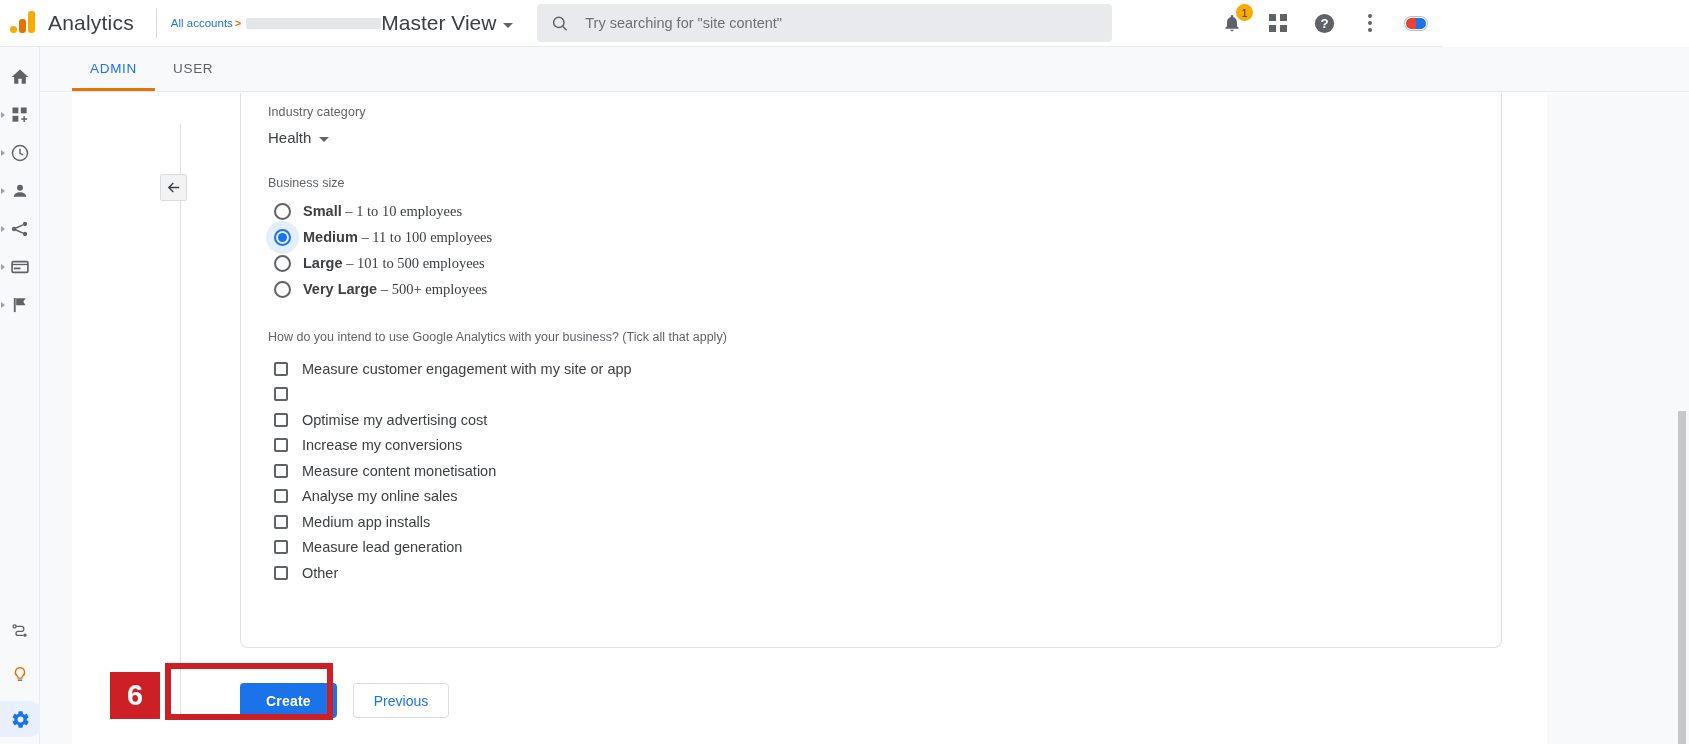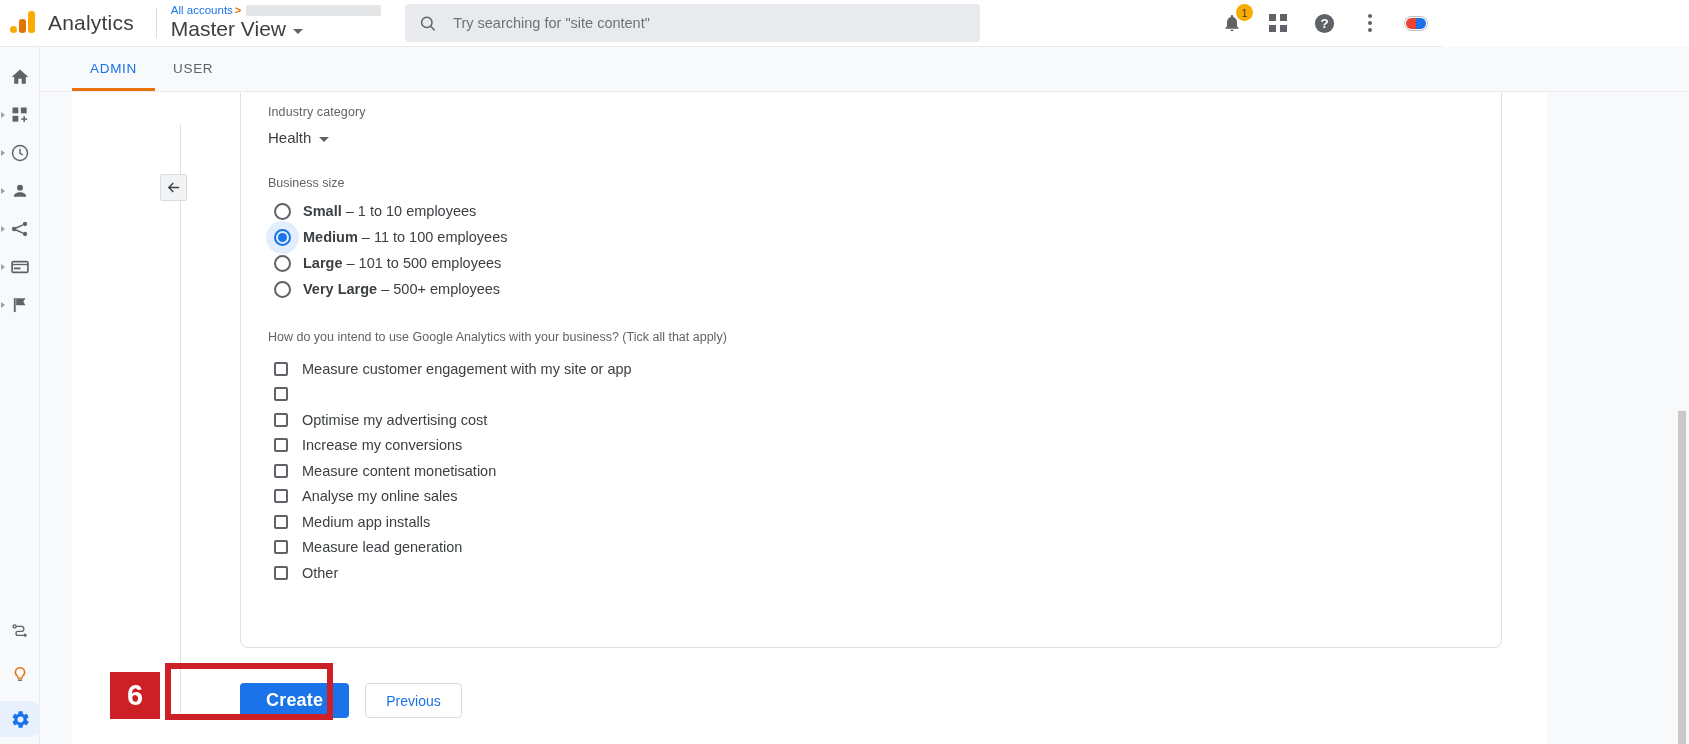--- a/index.html
+++ b/index.html
@@ -23,21 +23,21 @@
   .ga-logo .b1 { left: 2px;  width: 7px; height: 7px;  background: #f9ab00; border-radius: 50%; bottom:6px;}
   .ga-logo .b2 { left: 11px; width: 7px; height: 14px; background: #e37400; }
   .ga-logo .b3 { left: 20px; width: 7px; height: 22px; background: #f9ab00; }
   .brand-name {
     font-size: 21px; color: #3c4043; margin-left: 8px;
     font-weight: 400; letter-spacing: .2px;
   }
   .header-divider {
     width: 1px; height: 30px; background: #dadce0; margin: 0 14px 0 22px;
   }
-  .acct-block { display: flex; flex-direction: column; justify-content: space-between; }
+  .acct-block { display: flex; flex-direction: row; justify-content: space-between; }
   .acct-crumb { font-size: 11.5px; color: #1a73e8; display: flex; align-items: center; gap:2px;}
   .acct-crumb .sep { color: #e8710a; font-weight: 700; font-size: 11px;}
   .acct-redact {
     display: inline-block; width: 135px; height: 11px;
     background: #e4e6e8; border-radius: 1px; margin-left: 3px;
   }
   .view-name {
     font-size: 21px; color: #3c4043; font-weight: 400; line-height: 26px;
     display: flex; align-items: center; gap: 7px;
   }
@@ -175,41 +175,41 @@
   .radio-row.checked .radio-outer { border-color: #1a73e8; }
   .radio-row.checked .radio-outer::after {
     content: ""; width: 9px; height: 9px; border-radius: 50%; background: #1a73e8;
   }
   .radio-row.checked::before {
     content: ""; position: absolute; left: -8px; top: -3px;
     width: 33px; height: 33px; border-radius: 50%; background: rgba(26,115,232,.12);
   }
   .radio-label { margin-left: 12px; font-size: 14.5px; color: #3c4043; }
   .radio-label b { font-weight: 700; }
-  .radio-label span { font-weight: 400; }
+  .radio-label span { font-weight: 400; font-family: Liberation Serif, serif; }
 
   .q-label {
     font-size: 12.5px; color: #5f6368; margin-top: 28px; margin-bottom: 12px;
   }
   .check-row {
     display: flex; align-items: center; height: 25.5px; cursor: pointer; margin-left: 6px;
   }
   .check-box {
     width: 14px; height: 14px; border: 2px solid #5f6368; border-radius: 2px;
     flex: none;
   }
   .check-label { margin-left: 14px; font-size: 14.5px; color: #3c4043; }
 
   
   .action-row {
     position: absolute; left: 168px; top: 590px;
     display: flex; align-items: center; gap: 16px;
   }
   .btn-create {
-    background: #1a73e8; color: #ffffff; font-size: 18px; font-weight: 600;
+    background: #1a73e8; color: #ffffff; font-size: 14px; font-weight: 600;
     border: none; border-radius: 4px; padding: 0 26px; height: 35px;
     cursor: pointer; letter-spacing: .2px;
     font-family: "Liberation Sans", sans-serif;
   }
   .btn-prev {
     background: #ffffff; color: #1a73e8; font-size: 14px; font-weight: 400;
     border: 1px solid #dadce0; border-radius: 4px; padding: 0 20px; height: 35px;
     cursor: pointer; font-family: "Liberation Sans", sans-serif;
   }
 

